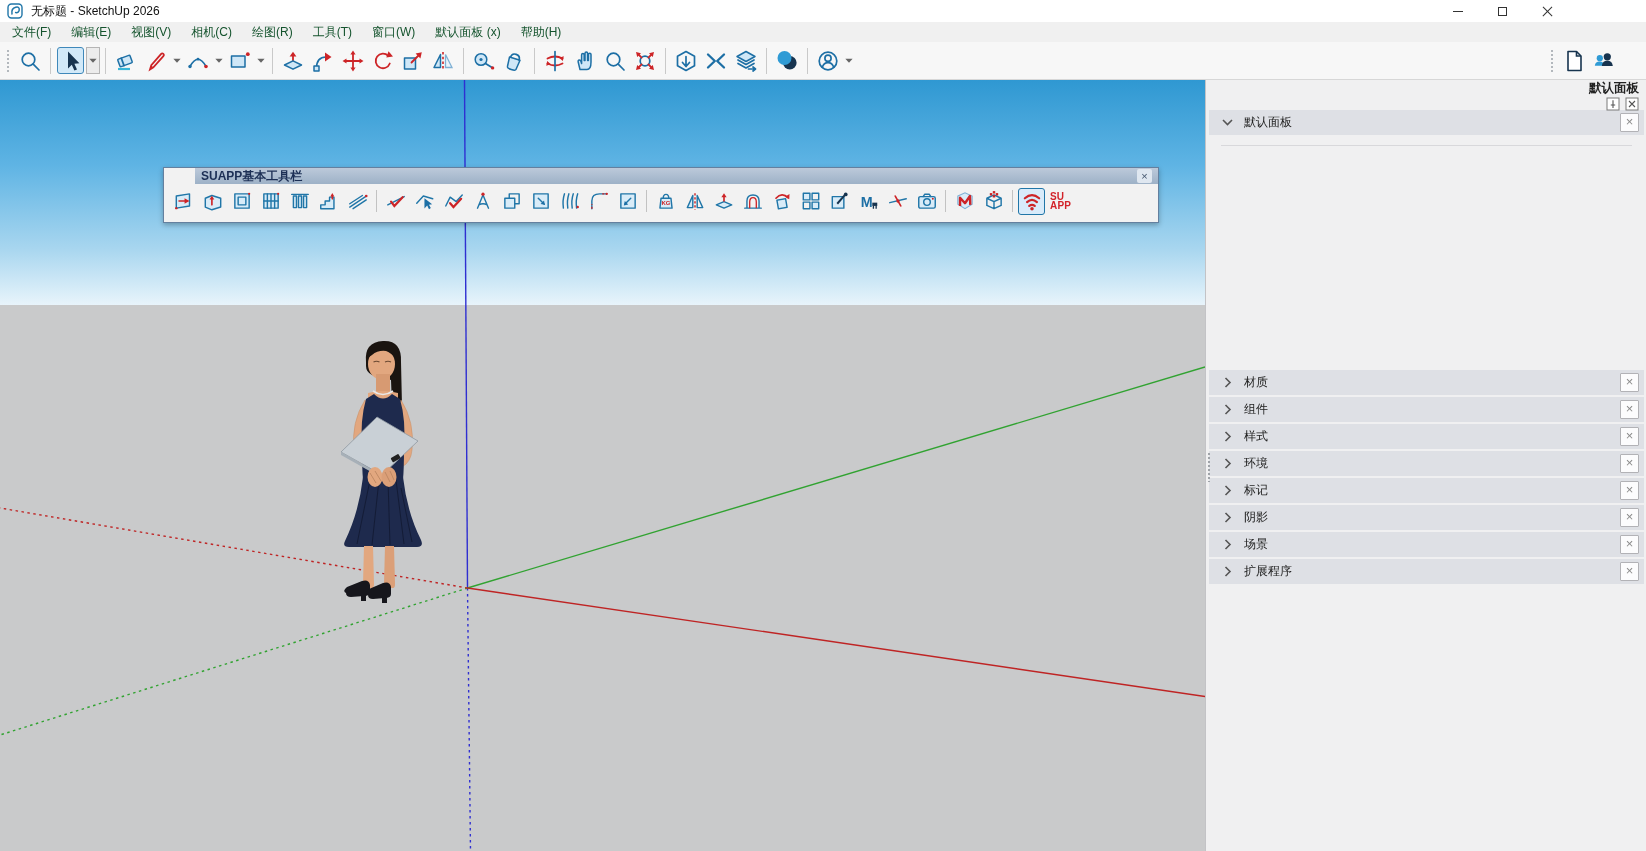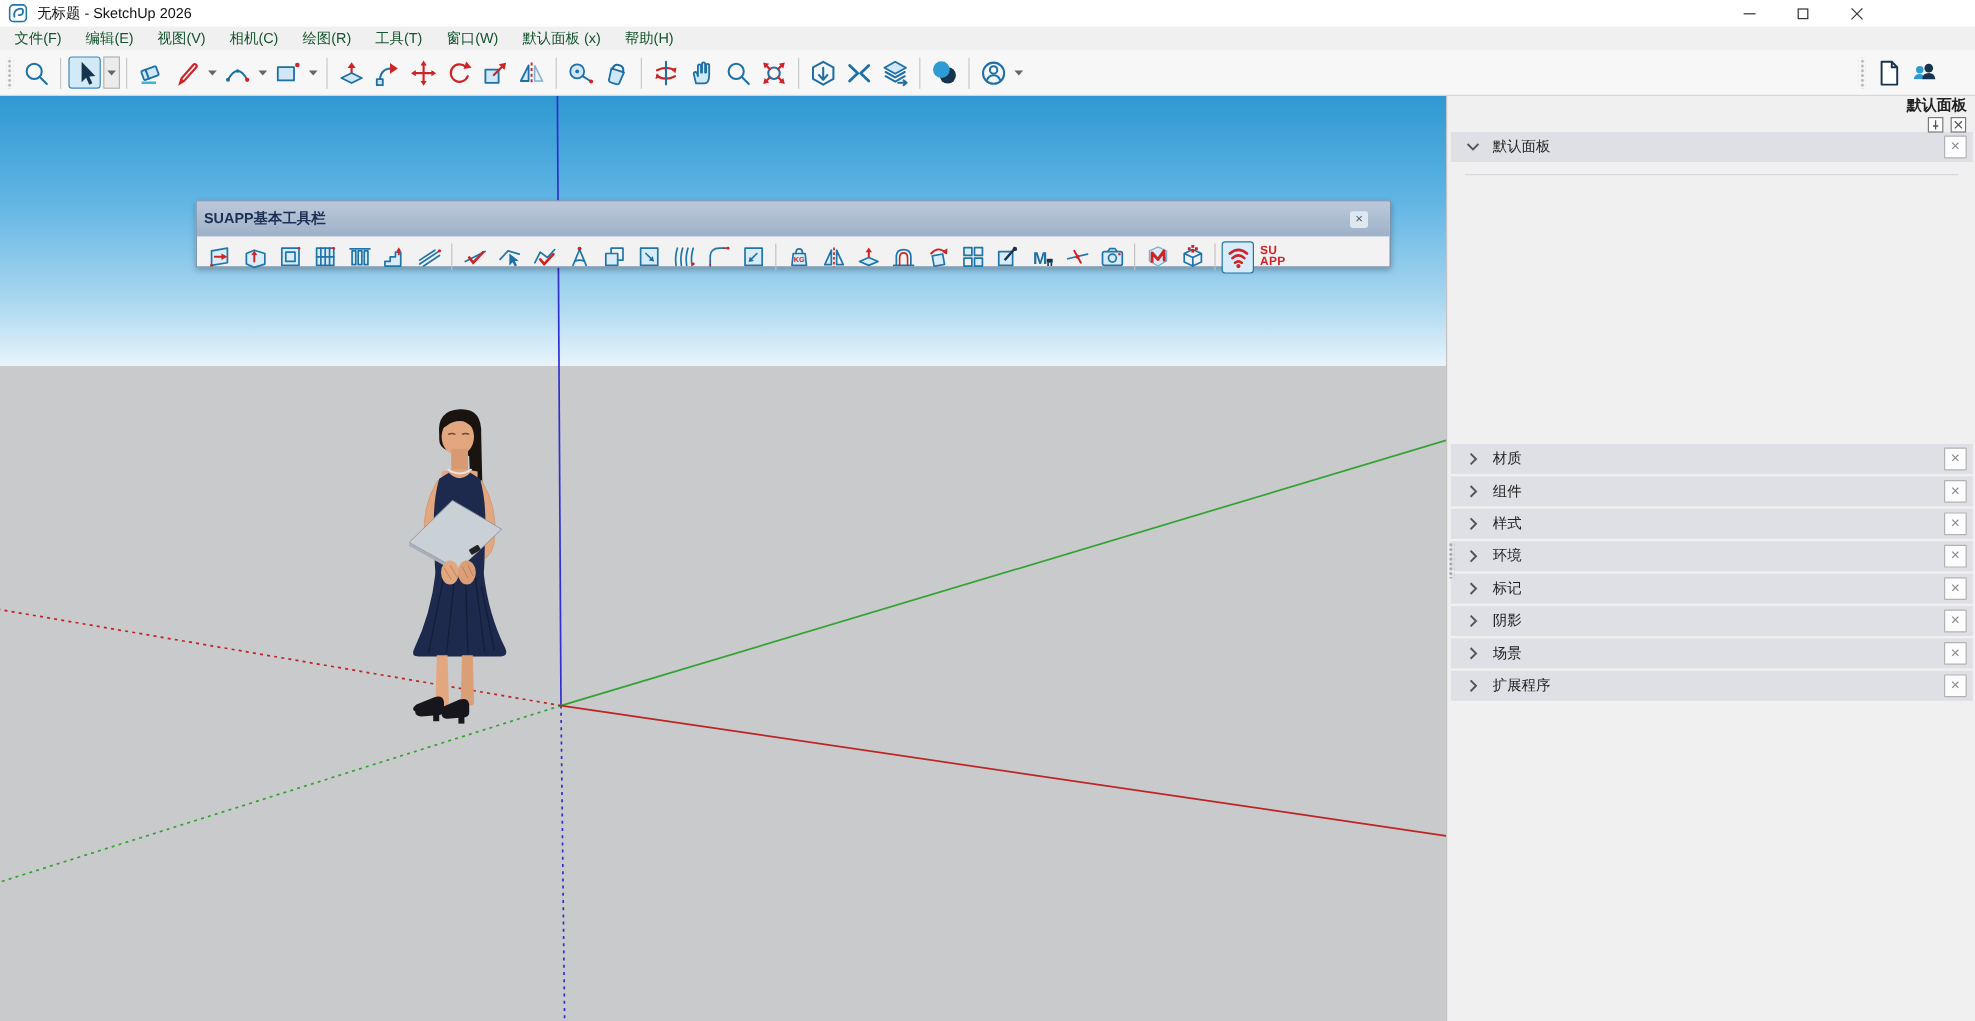--- a/index.html
+++ b/index.html
@@ -48,23 +48,23 @@
   
   .main { display:flex; height:771px; }
 
   
   .viewport { position:relative; width:1205px; height:771px; overflow:hidden; flex:none; }
   .scene { position:absolute; left:0; top:0; }
 
   
   .suapp { position:absolute; left:163px; top:87px; width:996px; height:56px;
            border:1px solid #64809f; background:#f2f2f2; box-shadow:0 2px 5px rgba(0,0,0,.28); }
-  .suapp-title { height:29px; background:linear-gradient(#bcc9da,#9db1c7);
-                 display:flex; align-items:center; padding:0 18px 0 6px;
-                 font-size:12px; font-weight:bold; color:#1c2f55; }
+  .suapp-title { height:16px; background:linear-gradient(#bcc9da,#9db1c7);
+                 display:flex; align-items:center; padding:0 6px 0 6px;
+                 font-size:12px; font-weight:bold; color:#1c2f55;margin-left:31px; }
   .suapp-close { margin-left:auto; width:15px; height:14px; background:#dfe7f0; color:#44566e;
                  font-size:11px; line-height:14px; text-align:center; border-radius:2px; font-weight:normal; }
   .suapp-icons { height:34px; display:flex; align-items:center; padding:0 5px; }
   .mbtn { width:27px; height:27px; margin:0 1px; display:flex; align-items:center; justify-content:center; flex:none; }
   .mbtn svg { width:22px; height:22px; }
   .mbtn.active { background:#d8ebfa; border:1.5px solid #2076a8; border-radius:3px; }
   .msep { width:1px; height:22px; background:#c2c2c2; margin:0 4px; flex:none; }
   .suapp-logo-text { display:flex; flex-direction:column; justify-content:center; margin-left:4px;
                      font-size:10px; line-height:9px; font-weight:bold; color:#d2232a; letter-spacing:.2px; }
 

